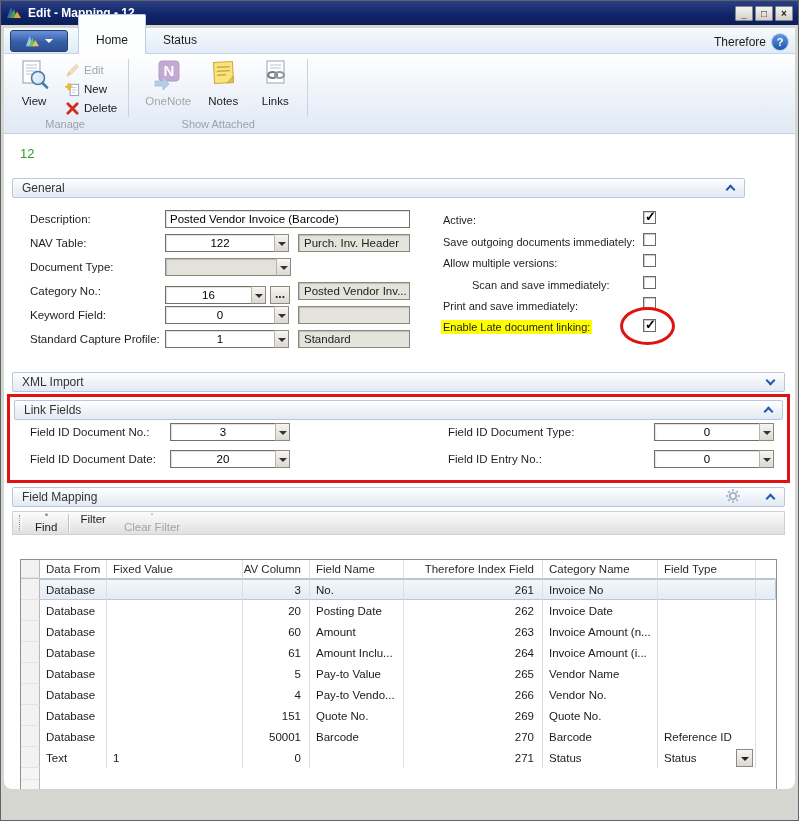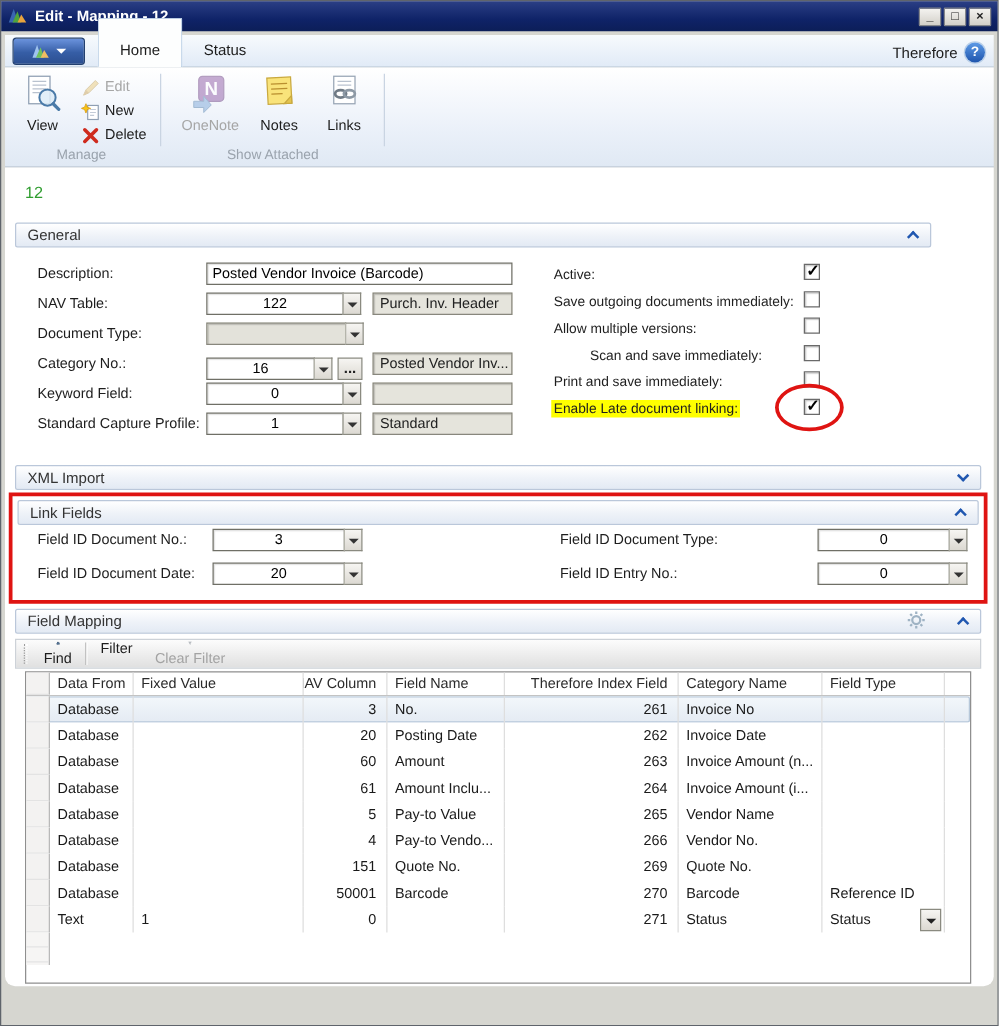--- a/index.html
+++ b/index.html
@@ -353,21 +353,21 @@
               <span>Filter</span>
             </span>
           <span class="tb-item disabled">
             <svg width="14" height="14" viewBox="0 0 14 14">
                 <polygon points="1.5,2 12.5,2 8.5,7 8.5,12 5.5,10.2 5.5,7" fill="#bcc0c5" stroke="#9aa0a6"></polygon>
               </svg>
             <span>Clear Filter</span>
           </span>
         </div>
 
-        <div class="grid" style="left:16px; top:403px; width:757px; height:250px;text-align:right;">
+        <div class="grid" style="left:16px; top:425px; width:757px; height:250px;text-align:right;">
           <div class="g-row g-head">
             <span class="gc sel-col"></span>
             <span class="gc c1">Data From</span>
             <span class="gc c2">Fixed Value</span>
             <span class="gc c3 r">NAV Column</span>
             <span class="gc c4">Field Name</span>
             <span class="gc c5 r">Therefore Index Field</span>
             <span class="gc c6">Category Name</span>
             <span class="gc c7">Field Type</span>
             <span class="gc c8"></span>

